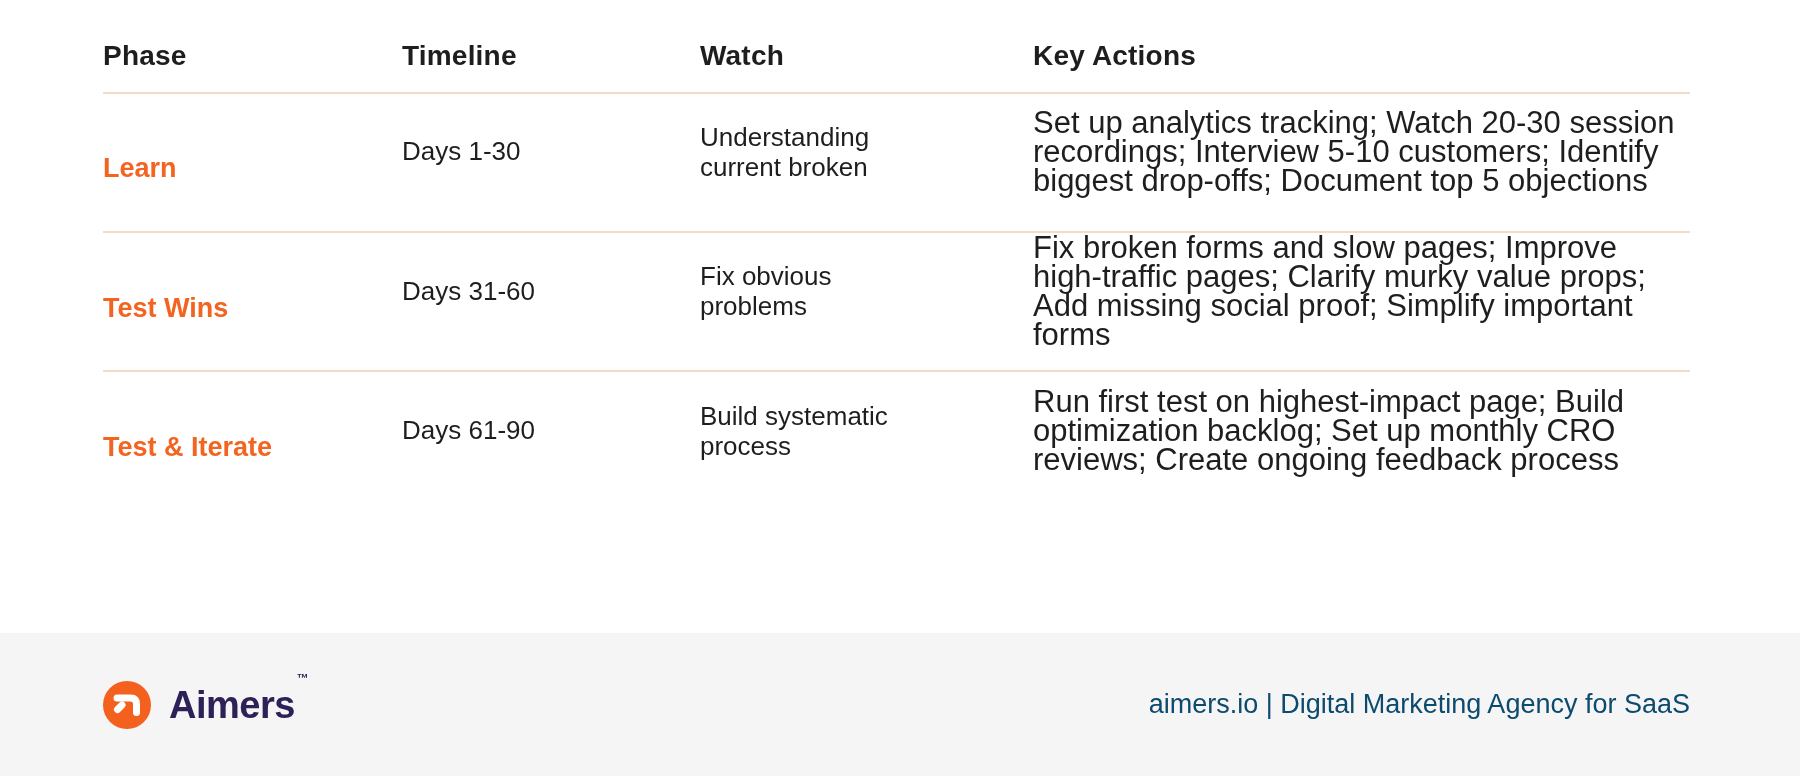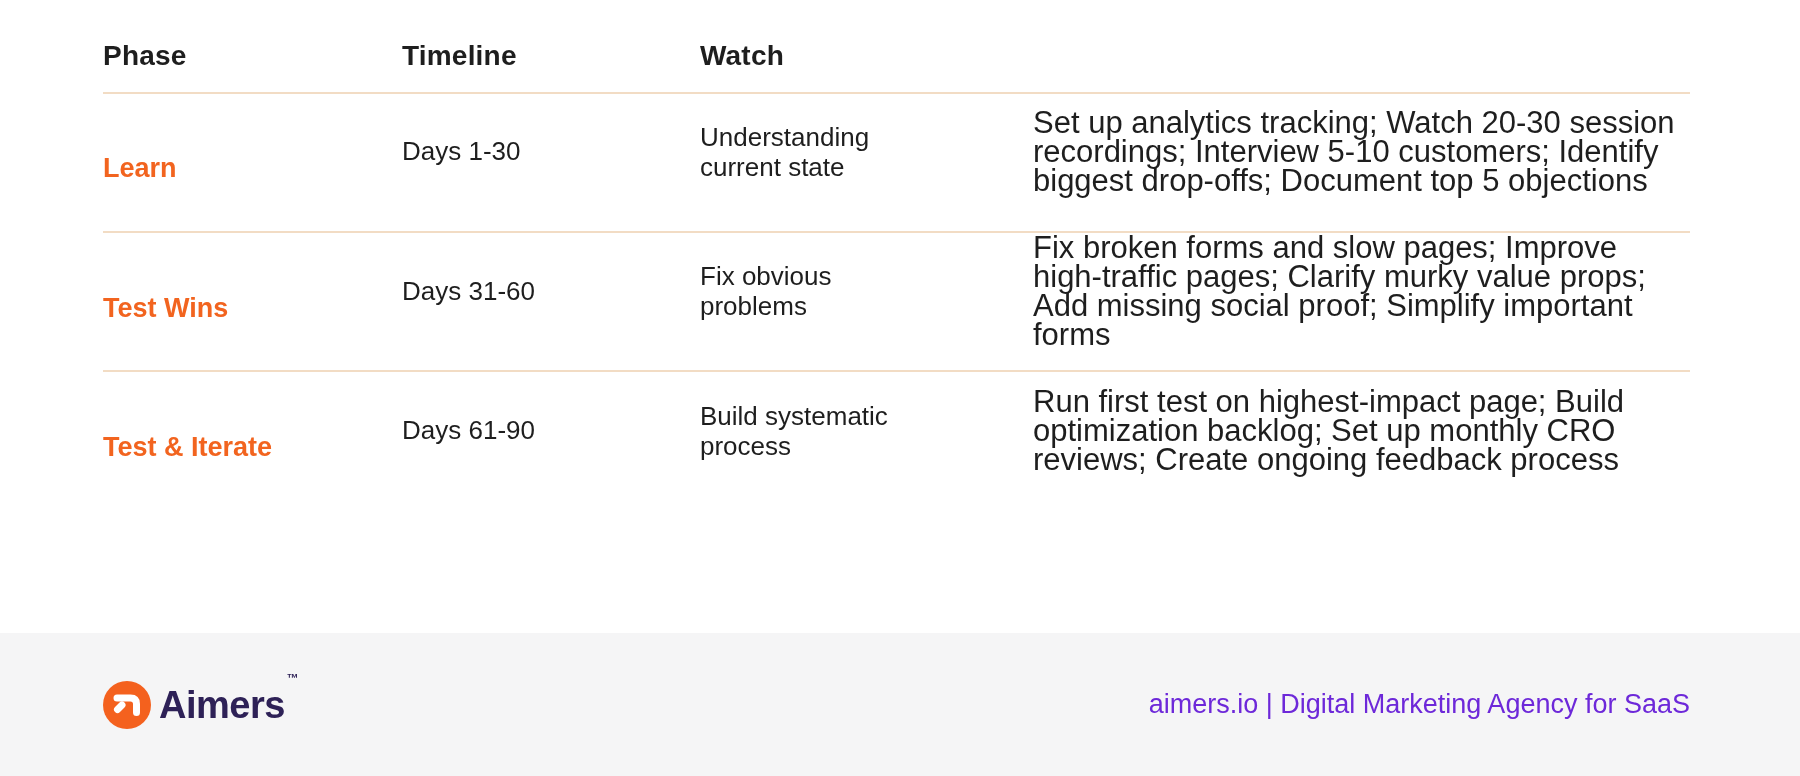--- a/index.html
+++ b/index.html
@@ -72,21 +72,21 @@
     background: #f5f5f6;
     display: flex;
     align-items: center;
     justify-content: space-between;
     padding: 0 110px 0 103px;
     box-sizing: border-box;
   }
   .brand {
     display: flex;
     align-items: center;
-    gap: 8px;
+    gap: 18px;
   }
   .brand-logo { width: 48px; height: 48px; display: block; }
   .brand-name {
     font-size: 38px;
     font-weight: 700;
     color: #2e2157;
     letter-spacing: -0.5px;
     line-height: 1;
   }
   .brand-tm {
@@ -94,40 +94,41 @@
     font-weight: 700;
     color: #2e2157;
     vertical-align: top;
     position: relative;
     top: -14px;
     left: 2px;
   }
   .footer-tagline {
     font-size: 27px;
     font-weight: 400;
-    color: #6d28d9;
+    color: #0c4a6e;
   }
 </style>
 </head>
 <body>
 
 <div class="page">
 
   <div class="table-area">
 
     <div class="grid-row header-row">
       <div class="header-cell">Phase</div>
       <div class="header-cell">Timeline</div>
       <div class="header-cell">Watch</div>
+      <div class="header-cell">Key Actions</div>
     </div>
 
     <div class="grid-row body-row with-divider">
       <div class="phase-cell">Learn</div>
       <div class="timeline-cell">Days 1-30</div>
-      <div class="focus-cell">Understanding current state</div>
+      <div class="focus-cell">Understanding current broken</div>
       <div class="actions-cell">Set up analytics tracking; Watch 20-30 session recordings; Interview 5-10 customers; Identify biggest drop-offs; Document top 5 objections</div>
     </div>
 
     <div class="grid-row body-row with-divider">
       <div class="phase-cell">Test Wins</div>
       <div class="timeline-cell">Days 31-60</div>
       <div class="focus-cell">Fix obvious problems</div>
       <div class="actions-cell">Fix broken forms and slow pages; Improve high-traffic pages; Clarify murky value props; Add missing social proof; Simplify important forms</div>
     </div>
 

